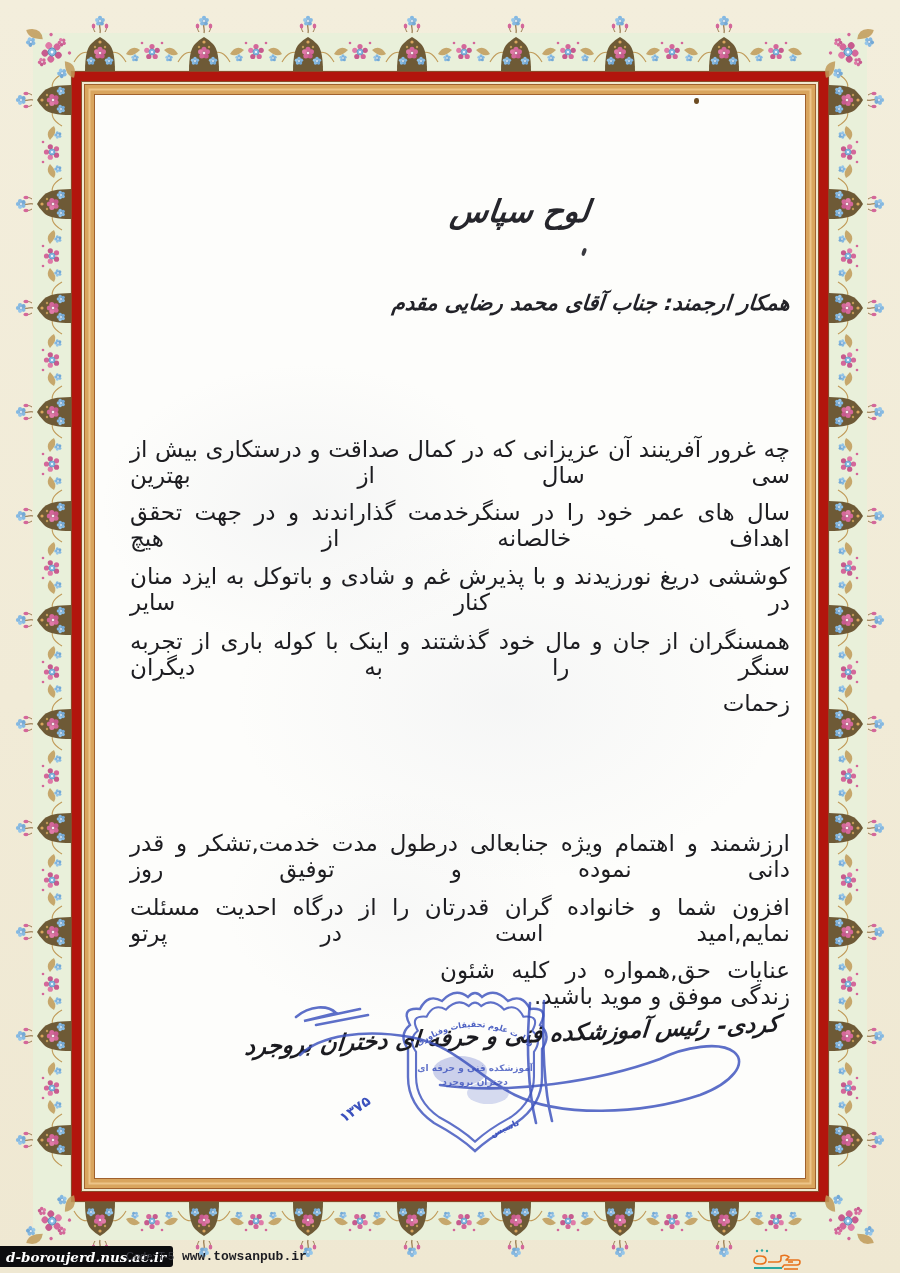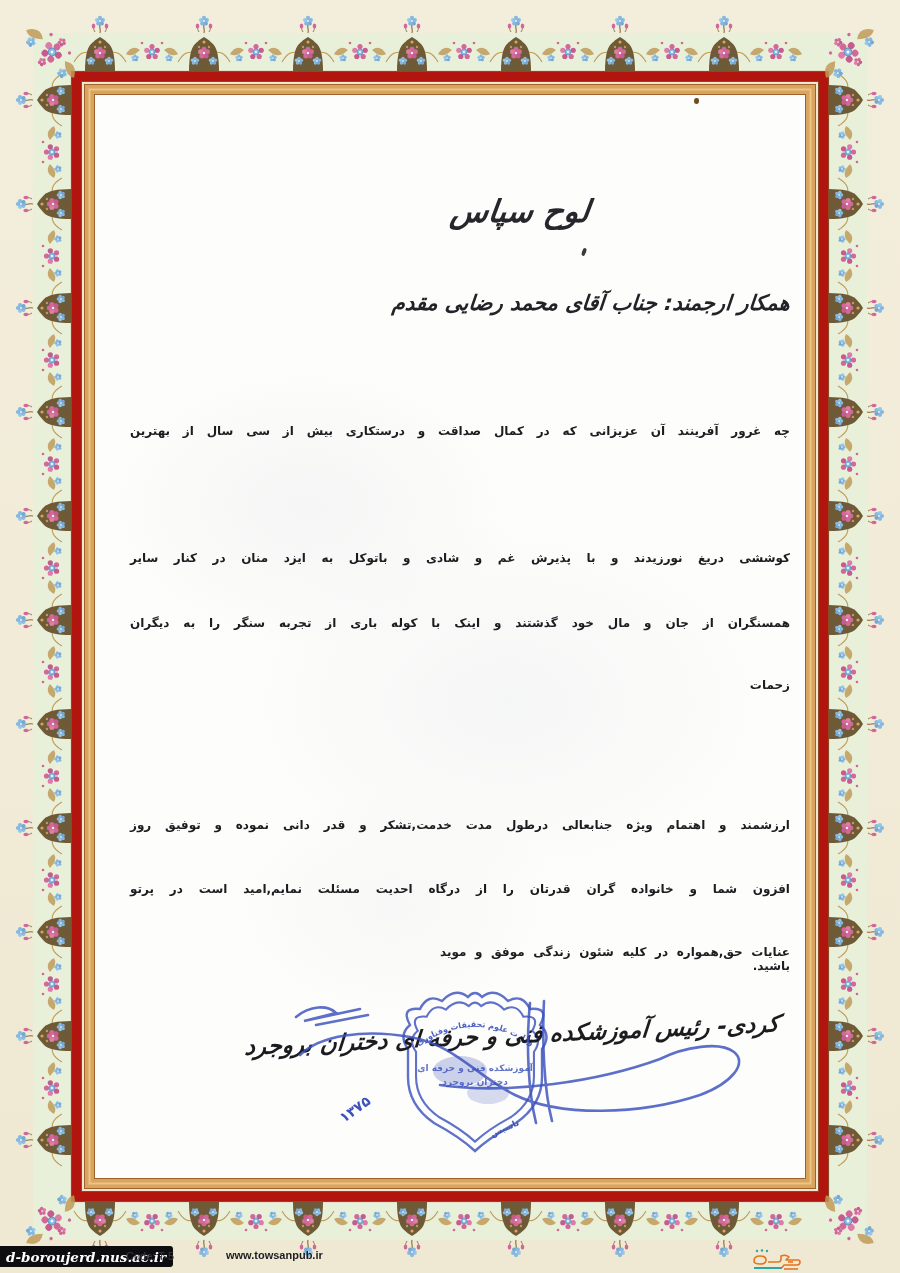--- a/index.html
+++ b/index.html
@@ -11,38 +11,38 @@
     background:
       radial-gradient(ellipse 320px 220px at 30% 38%, rgba(185,190,202,.12), transparent 65%),
       radial-gradient(ellipse 420px 280px at 58% 56%, rgba(178,184,200,.10), transparent 65%),
       radial-gradient(ellipse 260px 180px at 42% 75%, rgba(190,194,206,.09), transparent 65%),
       #fdfdfb;}
   .fa{direction:rtl;unicode-bidi:embed;color:#1e1e22;}
   .title{position:absolute;left:520px;top:193px;transform:translateX(-50%) skewX(-7deg);
     font-size:31px;font-weight:bold;font-style:italic;white-space:nowrap;color:#26262c;}
   .addressee{position:absolute;right:110px;top:291px;transform:skewX(-5deg);
     font-size:21px;font-weight:bold;font-style:italic;white-space:nowrap;color:#222228;}
-  .body-line{position:absolute;left:130px;right:110px;font-size:12px;font-weight:700;
-    text-align:justify;text-align-last:justify;letter-spacing:.2px;color:#1d1d21;}
+  .body-line{position:absolute;left:130px;right:110px;font-size:23px;font-weight:400;
+    text-align:justify;text-align-last:justify;letter-spacing:.2px;color:#1d1d21;margin-top:12px;}
   .body-line.short{text-align-last:right;}
   .signature-line{position:absolute;left:512px;top:1022px;transform:translateX(-50%) rotate(-2.5deg) skewX(-7deg);
     font-size:23px;font-weight:bold;font-style:italic;white-space:nowrap;color:#1b1b20;z-index:2;}
   .stamp-svg{position:absolute;left:320px;top:985px;z-index:1;}
   .ink-svg{position:absolute;left:270px;top:995px;z-index:3;}
   .ink-mark{position:absolute;border-radius:50% 40% 50% 50%;}
   .mark1{left:694px;top:98px;width:5px;height:6px;background:#6d4c22;}
   .mark2{left:582px;top:248px;width:4px;height:8px;background:#3a3a40;transform:rotate(18deg);}
   
   .footer-badge{position:absolute;left:0;top:1246px;height:21px;background:#0d0d0f;color:#fff;
     display:flex;align-items:center;padding:0 7px 0 6px;z-index:5;border-radius:0 3px 3px 0;}
   .footer-badge .b1{font-family:"DejaVu Serif",serif;font-style:italic;font-weight:bold;font-size:13.5px;color:#ffffff;}
   .footer-badge .b2{font-family:"DejaVu Serif",serif;font-style:italic;font-weight:bold;font-size:13.5px;color:#ffffff;}
   .footer-code{position:absolute;left:126px;top:1250px;font-size:11px;color:#3c3c44;font-family:"Liberation Sans",sans-serif;z-index:5;}
-  .footer-site{position:absolute;left:182px;top:1249px;font-size:11px;font-weight:bold;color:#1c1c22;
-    font-family:Liberation Sans, sans-serif;z-index:5;margin-left:44px;}
+  .footer-site{position:absolute;left:182px;top:1249px;font-size:13px;font-weight:bold;color:#1c1c22;
+    font-family:Liberation Mono, monospace;z-index:5;}
   .publisher-logo{position:absolute;left:748px;top:1248px;z-index:5;}
 </style>
 </head>
 <body>
 
 <div class="page">
 
   <svg id="border-svg" class="border-svg" viewBox="0 0 900 1273" xmlns="http://www.w3.org/2000/svg">
     <defs>
       <g id="f-pink">
@@ -228,20 +228,21 @@
   <div class="content"></div>
 
   <div class="ink-mark mark1"></div>
   <div class="ink-mark mark2"></div>
 
   <div class="title fa">لوح سپاس</div>
 
   <div class="addressee fa">همکار ارجمند: جناب آقای محمد  رضایی مقدم</div>
 
   <div class="body-line fa" style="top:424px">چه غرور آفرینند آن عزیزانی که در کمال صداقت و درستکاری بیش از سی سال از بهترین</div>
+  <div class="body-line fa" style="top:487px">سال های عمر خود را در سنگرخدمت گذاراندند  و در جهت تحقق اهداف خالصانه از هیچ</div>
   <div class="body-line fa" style="top:616px">همسنگران از جان و مال خود گذشتند  و  اینک با کوله باری از تجربه سنگر را به  دیگران</div>
   <div class="body-line fa" style="top:551px">کوششی دریغ نورزیدند و با پذیرش غم و شادی و باتوکل به ایزد منان  در کنار سایر</div>
   <div class="body-line fa short" style="top:678px">زحمات</div>
   <div class="body-line fa" style="top:818px">ارزشمند و اهتمام ویژه جنابعالی درطول مدت خدمت,تشکر  و قدر دانی نموده و توفیق روز</div>
   <div class="body-line fa short" style="top:945px;left:440px">عنایات حق,همواره در کلیه شئون زندگی موفق و موید باشید.</div>
   <div class="body-line fa" style="top:882px">افزون شما  و  خانواده گران قدرتان را از درگاه احدیت  مسئلت نمایم,امید است در پرتو</div>
 
   <svg class="stamp-svg" width="260" height="175" viewBox="0 0 260 175" xmlns="http://www.w3.org/2000/svg">
     <g stroke="#4a5ec2" fill="none" opacity="0.88">
       <path id="shieldpath" d="M90,40 Q80,22 100,24 Q108,8 122,16 Q135,2 148,12 Q155,4 162,12 Q175,2 188,16 Q202,8 210,24 Q230,22 220,40 Q232,50 222,64 L222,92 Q222,120 196,138 Q170,152 155,166 Q140,152 114,138 Q88,120 88,92 L88,64 Q78,50 90,40 Z" stroke-width="2.4"></path>

